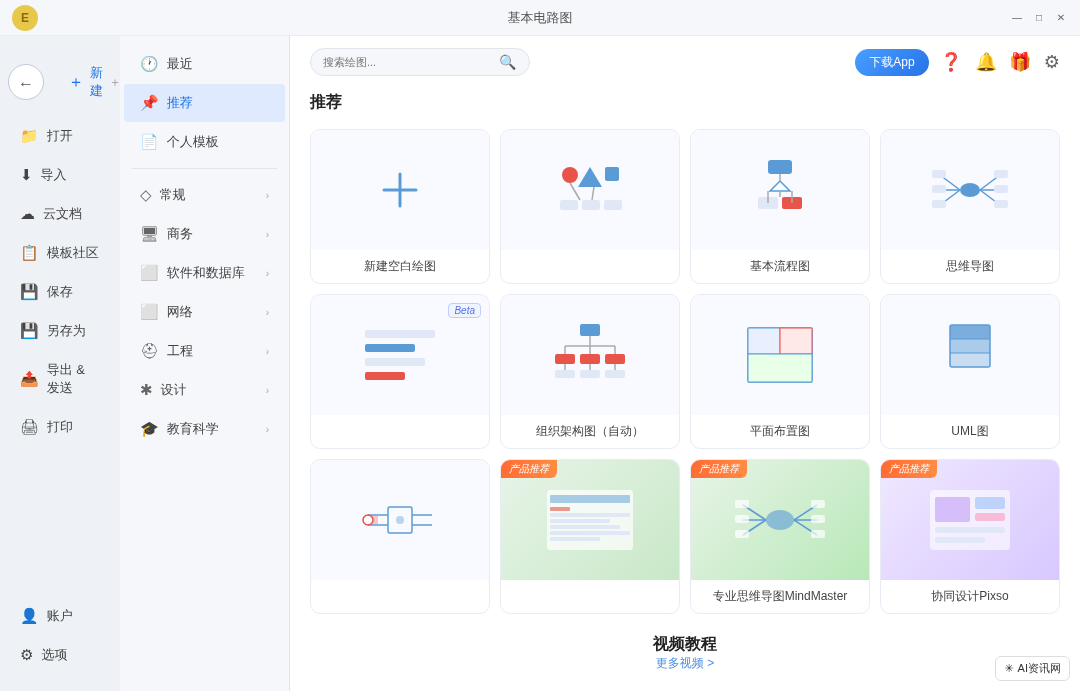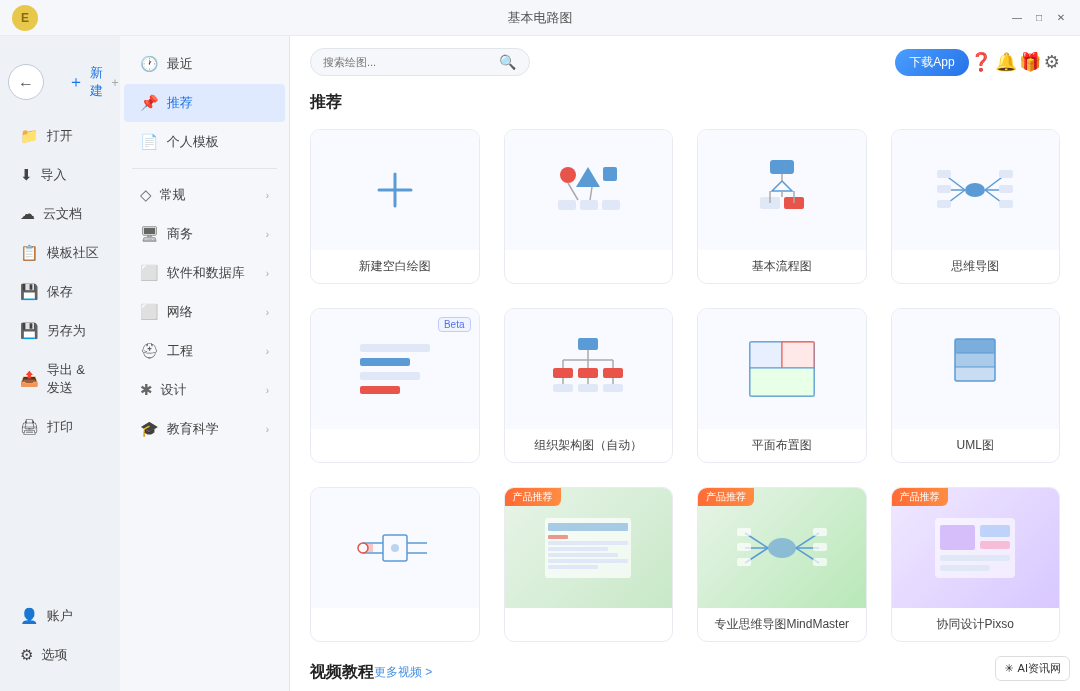--- a/index.html
+++ b/index.html
@@ -108,40 +108,40 @@
       align-items: center;
       background: #f5f7fa;
       border: 1px solid #e0e5ec;
       border-radius: 20px;
       padding: 5px 12px;
       width: 220px;
       gap: 8px;
     }
     .search-input { border: none; background: transparent; font-size: 11px; color: #333; outline: none; width: 100%; }
     .search-icon { color: #999; font-size: 14px; }
-    .header-actions { display: flex; align-items: center; gap: 2px; }
+    .header-actions { display: flex; align-items: center; gap: 12px; }
     .download-btn {
       background: linear-gradient(135deg, #4a9eff, #2672e8);
       color: white;
       border: none;
       border-radius: 16px;
       padding: 5px 14px;
       font-size: 12px;
       cursor: pointer;
     }
     .header-icon-btn { font-size: 18px; color: #666; cursor: pointer; background: none; border: none; }
 
     .content-body { padding: 8px 20px 20px 20px; }
     .section-title { font-size: 16px; font-weight: 600; color: #222; margin-bottom: 16px; }
 
     
     .template-grid {
       display: grid;
       grid-template-columns: repeat(4, 1fr);
-      gap: 24px;
+      gap: 10px;
       margin-bottom: 20px;
       margin-top: 12px;
     }
     .template-card {
       border: 1px solid #e8ecf2;
       border-radius: 10px;
       overflow: hidden;
       cursor: pointer;
       background: #fff;
       transition: box-shadow 0.2s;
@@ -150,20 +150,21 @@
       align-items: center;
     }
     .template-card-image {
       width: 100%;
       height: 120px;
       display: flex;
       align-items: center;
       justify-content: center;
       background: #f8faff;
       position: relative;
+      font-style: italic;
     }
     .template-card-label {
       font-size: 12px;
       color: #444;
       padding: 8px 8px;
       text-align: center;
       width: 100%;
     }
     .badge-beta {
       position: absolute;
@@ -180,21 +181,21 @@
       position: absolute;
       top: 0; left: 0;
       background: linear-gradient(90deg, #ff6b35, #ff8c42);
       color: white;
       font-size: 10px;
       padding: 2px 8px;
       border-bottom-right-radius: 6px;
     }
 
     
-    .section-header-row { display: flex; align-items: center; justify-content: flex-start; margin-bottom: 20px; }
+    .section-header-row { display: flex; align-items: center; justify-content: flex-start; margin-bottom: 20px; flex-direction: column; }
     .more-link { font-size: 12px; color: #4a90e2; cursor: pointer; }
 
     
     .content::-webkit-scrollbar { width: 6px; }
     .content::-webkit-scrollbar-thumb { background: #ccc; border-radius: 3px; }
 
     
     .video-grid { display: grid; grid-template-columns: repeat(4, 1fr); gap: 14px; }
     .video-card { border-radius: 10px; background: #f0f6ff; height: 80px; overflow: hidden; display: flex; align-items: flex-end; cursor: pointer; }
 

